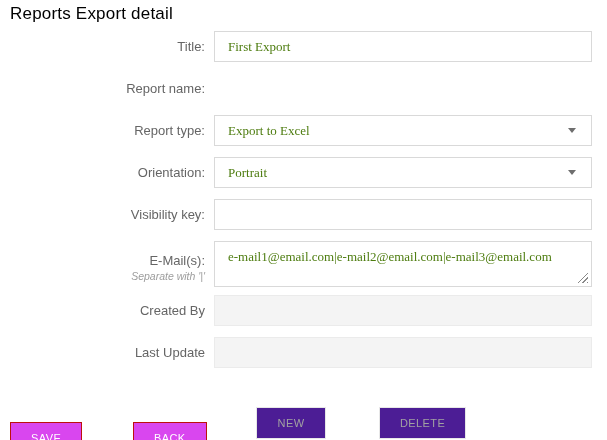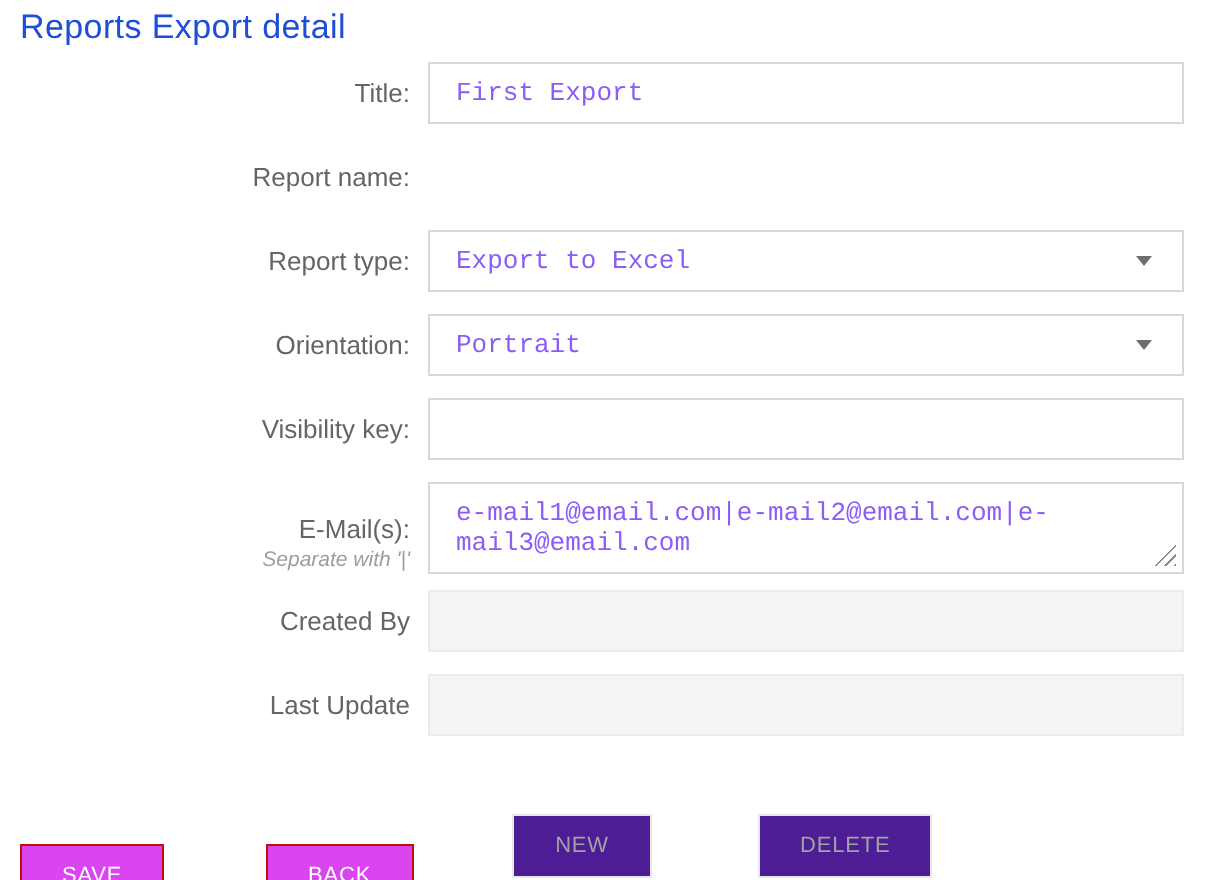--- a/index.html
+++ b/index.html
@@ -8,29 +8,29 @@
     width: 607px;
     height: 440px;
     background: #ffffff;
     font-family: "Liberation Sans", sans-serif;
     overflow: hidden;
   }
   .page-title {
     margin: 4px 0 0 10px;
     font-size: 17px;
     font-weight: 400;
-    color: #1d4ed8;
+    color: #000000;
     letter-spacing: 0.2px;
   }
   .form {
     margin-top: 7px;
   }
   .row {
     display: flex;
-    align-items: flex-end;
+    align-items: center;
     margin-bottom: 11px;
   }
   .label-col {
     width: 205px;
     box-sizing: border-box;
     text-align: right;
     padding-right: 0;
     flex: 0 0 205px;
   }
   .field-label {
@@ -55,23 +55,23 @@
   .input-col {
     margin-left: 9px;
     position: relative;
   }
   .text-input, .dropdown, .textarea-input, .disabled-input {
     box-sizing: border-box;
     width: 378px;
     height: 31px;
     border: 1px solid #d9d9d9;
     background: #ffffff;
-    font-family: Liberation Mono, monospace;
+    font-family: Liberation Serif, serif;
     font-size: 13px;
-    color: #8b5cf6;
+    color: #4d7c0f;
     padding: 0 13px;
     outline: none;
   }
   .dropdown {
     display: flex;
     align-items: center;
     justify-content: space-between;
     cursor: pointer;
   }
   .caret {

